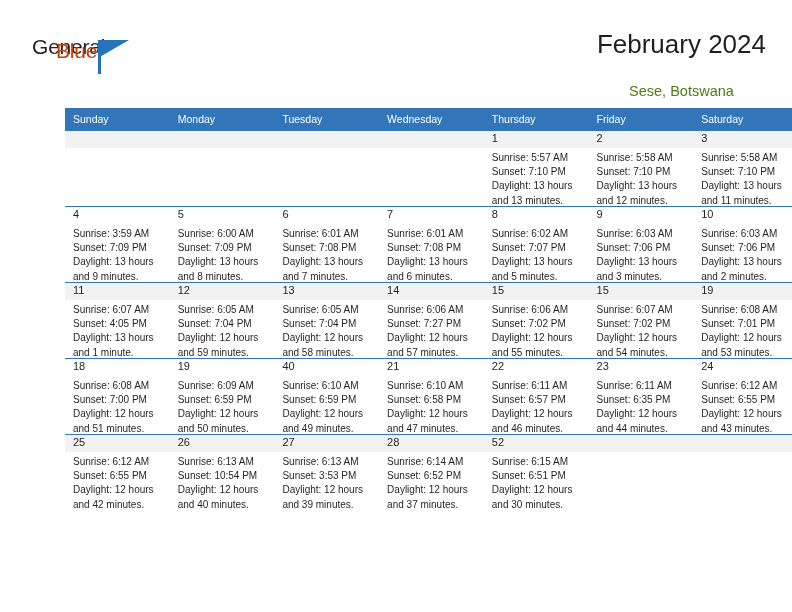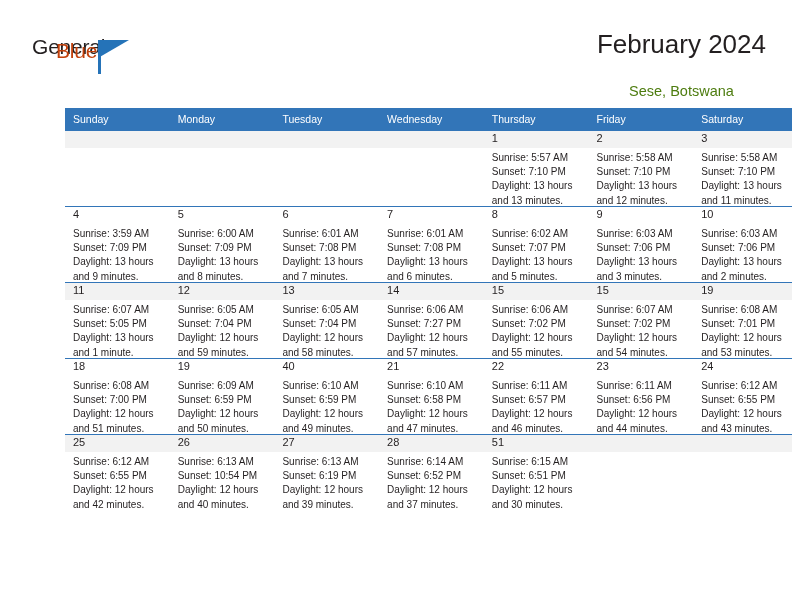--- a/index.html
+++ b/index.html
@@ -327,21 +327,21 @@
                 </div>
               </div>
             </td>
           </tr>
           <tr class="week-row week-alt">
             <td>
               <div class="cell-inner">
                 <div class="daynum-band">11</div>
                 <div class="details">
                   <div>Sunrise: 6:07 AM</div>
-                  <div>Sunset: 5:05 PM</div>
+                  <div>Sunset: 4:05 PM</div>
                   <div>Daylight: 13 hours</div>
                   <div>and 1 minute.</div>
                 </div>
               </div>
             </td>
             <td>
               <div class="cell-inner">
                 <div class="daynum-band">12</div>
                 <div class="details">
                   <div>Sunrise: 6:05 AM</div>
@@ -461,21 +461,21 @@
                   <div>Daylight: 12 hours</div>
                   <div>and 46 minutes.</div>
                 </div>
               </div>
             </td>
             <td>
               <div class="cell-inner">
                 <div class="daynum-band">23</div>
                 <div class="details">
                   <div>Sunrise: 6:11 AM</div>
-                  <div>Sunset: 6:56 PM</div>
+                  <div>Sunset: 6:35 PM</div>
                   <div>Daylight: 12 hours</div>
                   <div>and 44 minutes.</div>
                 </div>
               </div>
             </td>
             <td>
               <div class="cell-inner">
                 <div class="daynum-band">24</div>
                 <div class="details">
                   <div>Sunrise: 6:12 AM</div>
@@ -507,40 +507,40 @@
                   <div>Daylight: 12 hours</div>
                   <div>and 40 minutes.</div>
                 </div>
               </div>
             </td>
             <td>
               <div class="cell-inner">
                 <div class="daynum-band">27</div>
                 <div class="details">
                   <div>Sunrise: 6:13 AM</div>
-                  <div>Sunset: 6:19 PM</div>
+                  <div>Sunset: 3:53 PM</div>
                   <div>Daylight: 12 hours</div>
                   <div>and 39 minutes.</div>
                 </div>
               </div>
             </td>
             <td>
               <div class="cell-inner">
                 <div class="daynum-band">28</div>
                 <div class="details">
                   <div>Sunrise: 6:14 AM</div>
                   <div>Sunset: 6:52 PM</div>
                   <div>Daylight: 12 hours</div>
                   <div>and 37 minutes.</div>
                 </div>
               </div>
             </td>
             <td>
               <div class="cell-inner">
-                <div class="daynum-band">51</div>
+                <div class="daynum-band">52</div>
                 <div class="details">
                   <div>Sunrise: 6:15 AM</div>
                   <div>Sunset: 6:51 PM</div>
                   <div>Daylight: 12 hours</div>
                   <div>and 30 minutes.</div>
                 </div>
               </div>
             </td>
             <td>
               <div class="cell-inner cell-empty">

